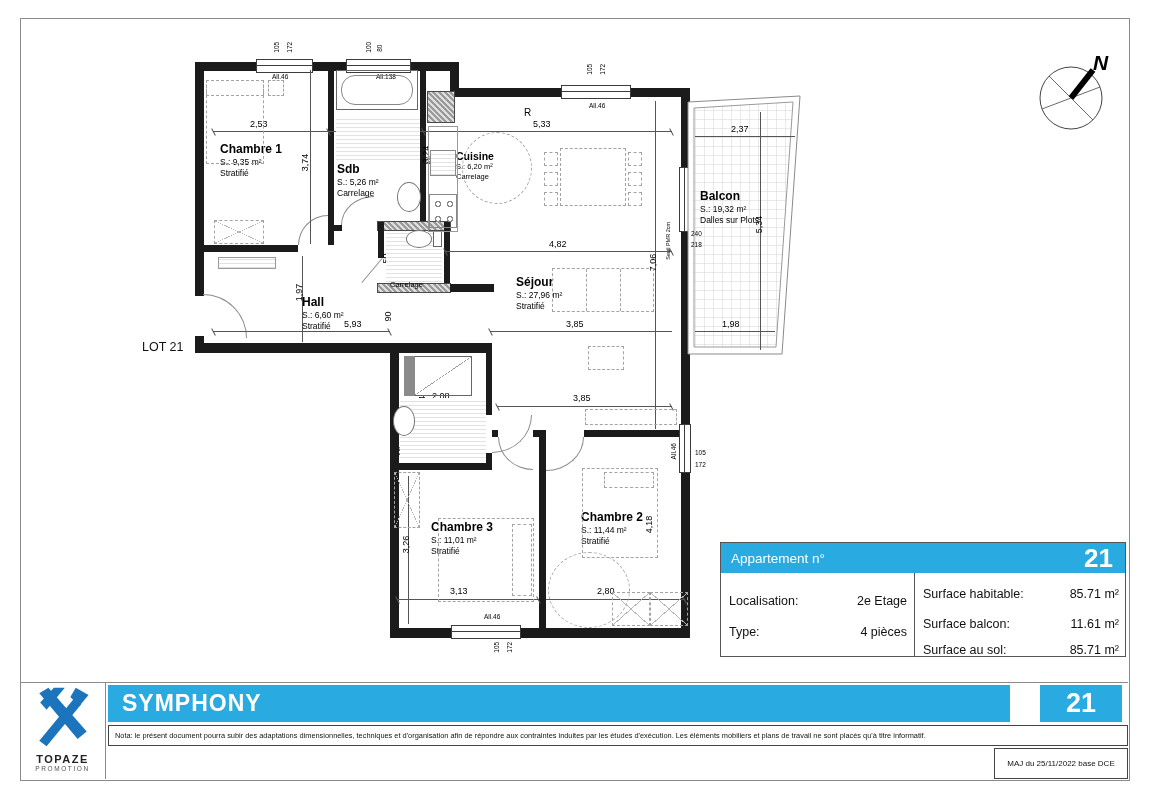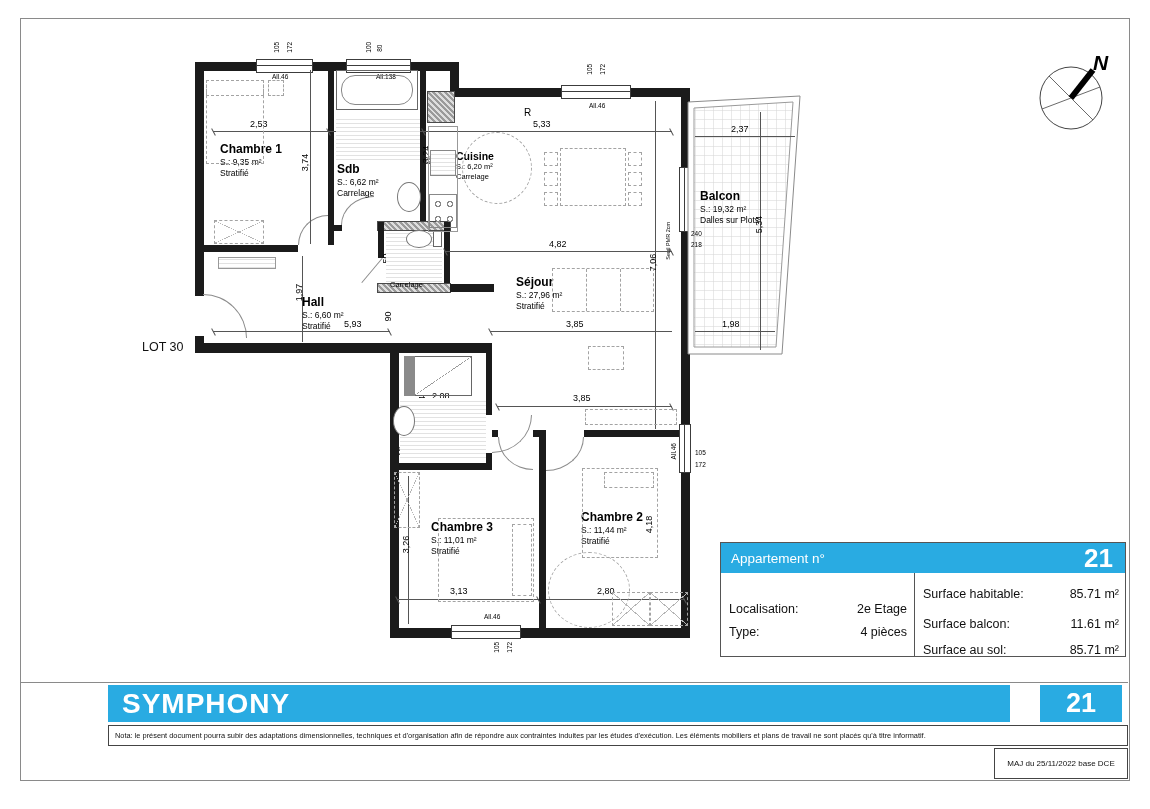--- a/index.html
+++ b/index.html
@@ -49,21 +49,21 @@
   .itable .coldiv{position:absolute;left:193px;top:30px;bottom:0;width:1px;background:#555;}
   .irow{position:absolute;font-size:12.5px;color:#111;}
   .irow .lab{position:absolute;left:0;top:0;}
   .irow .val{position:absolute;right:0;top:0;text-align:right;}
   
   .f-divider{position:absolute;left:20px;top:682px;width:1108px;height:1px;background:#8a8a8a;}
   .logocell{position:absolute;left:20px;top:682px;width:86px;height:97px;border-right:1px solid #8a8a8a;box-sizing:border-box;text-align:center;}
   .logoname{font-size:11px;font-weight:bold;letter-spacing:1.5px;color:#222;margin-top:1px;}
   .logosub{font-size:6.5px;letter-spacing:1.6px;color:#555;}
   .cyanbar{position:absolute;left:108px;top:685px;width:902px;height:37px;display:flex;align-items:center;}
-  .cyanbar .proj{font-size:28px;font-weight:bold;color:#fff;letter-spacing:1px;padding-left:14px;}
+  .cyanbar .proj{font-size:23px;font-weight:bold;color:#fff;letter-spacing:1px;padding-left:14px;}
   .cyanbar .addr{position:absolute;left:0;right:0;text-align:center;color:#fff;font-size:15px;}
   .numbox{position:absolute;left:1040px;top:685px;width:82px;height:37px;display:flex;align-items:center;justify-content:center;color:#fff;font-size:27px;font-weight:bold;}
   .notacell{position:absolute;left:108px;top:725px;width:1020px;height:21px;border:1px solid #444;box-sizing:border-box;display:flex;align-items:center;padding-left:6px;font-size:7.4px;color:#111;}
   .addrcell{position:absolute;left:108px;top:748px;width:886px;height:31px;border:1px solid #444;box-sizing:border-box;display:flex;align-items:center;padding-left:8px;font-size:12px;color:#111;}
   .majcell{position:absolute;left:994px;top:748px;width:134px;height:31px;border:1px solid #444;box-sizing:border-box;display:flex;align-items:center;justify-content:center;font-size:8px;color:#111;}
 </style>
 </head>
 <body>
 
 <div class="page">
@@ -202,30 +202,30 @@
   <div class="dim t6" style="left:695px;top:462px">172</div>
   <div class="dim t6" style="left:484px;top:614px">All.46</div>
   <div class="dim rot t6" style="left:492px;top:644px">105</div>
   <div class="dim rot t6" style="left:505px;top:644px">172</div>
 
   <div class="dim" style="left:524px;top:108px;font-size:10px">R</div>
   <div class="dim rot" style="left:407px;top:200px;font-size:8px">ML</div>
   <div class="dim rot" style="left:396px;top:446px;font-size:8px">ML</div>
   <div class="dim rot t5" style="left:425px;top:158px">EV</div>
   <div class="dim rot t5" style="left:650px;top:238px">Seuil PMR 2cm</div>
-  <div class="lot" style="left:142px;top:340px">LOT 30</div>
+  <div class="lot" style="left:142px;top:340px">LOT 21</div>
 
   <div class="room" style="left:220px;top:143px">
     <b>Chambre 1</b>
     <span>S.: 9,35 m²</span>
     <span>Stratifié</span>
   </div>
   <div class="room" style="left:337px;top:163px">
     <b>Sdb</b>
-    <span>S.: 6,62 m²</span>
+    <span>S.: 5,26 m²</span>
     <span>Carrelage</span>
   </div>
   <div class="room sm" style="left:456px;top:150px">
     <b>Cuisine</b>
     <span>S.: 6,20 m²</span>
     <span>Carrelage</span>
   </div>
   <div class="room" style="left:516px;top:276px">
     <b>Séjour</b>
     <span>S.: 27,96 m²</span>
@@ -303,21 +303,21 @@
   <div class="dash" style="left:548px;top:552px;width:82px;height:76px;border-radius:50%"></div>
   <div class="xbox" style="left:612px;top:592px;width:38px;height:34px"></div>
   <div class="xbox" style="left:650px;top:592px;width:38px;height:34px"></div>
 
   <div class="itable">
     <div class="hd" style="background:#29abe2">
       <div class="t">Appartement n°</div>
       <div class="n">21</div>
     </div>
     <div class="coldiv"></div>
-    <div class="irow" style="left:8px;top:59px;width:178px;height:16px">
+    <div class="irow" style="left:8px;top:51px;width:178px;height:16px">
       <span class="lab">Localisation:</span>
       <span class="val">2e Etage</span>
     </div>
     <div class="irow" style="left:8px;top:82px;width:178px;height:16px">
       <span class="lab">Type:</span>
       <span class="val">4 pièces</span>
     </div>
     <div class="irow" style="left:202px;top:44px;width:196px;height:16px">
       <span class="lab">Surface habitable:</span>
       <span class="val">85.71 m²</span>
@@ -326,19 +326,31 @@
       <span class="lab">Surface balcon:</span>
       <span class="val">11.61 m²</span>
     </div>
     <div class="irow" style="left:202px;top:100px;width:196px;height:16px">
       <span class="lab">Surface au sol:</span>
       <span class="val">85.71 m²</span>
     </div>
   </div>
 
   <div class="f-divider"></div>
+  <div class="logocell">
+    <svg width="56" height="62" viewBox="0 0 60 68" style="margin-top:4px">
+      <g fill="#1c75bc">
+        <polygon points="4,60 42,14 50,20 12,66"></polygon>
+        <polygon points="44,2 58,10 48,22 38,12"></polygon>
+        <polygon points="20,2 32,2 12,26 5,18"></polygon>
+        <polygon points="4,8 14,2 56,50 46,58"></polygon>
+      </g>
+    </svg>
+    <div class="logoname">TOPAZE</div>
+    <div class="logosub">PROMOTION</div>
+  </div>
   <div class="cyanbar" style="background:#29abe2">
     <div class="proj" style="position:relative">SYMPHONY</div>
   </div>
   <div class="numbox" style="background:#29abe2">21</div>
   <div class="notacell">Nota: le présent document pourra subir des adaptations dimensionnelles, techniques et d'organisation afin de répondre aux contraintes induites par les études d'exécution. Les éléments mobiliers et plans de travail ne sont placés qu'à titre informatif.</div>
   <div class="majcell">MAJ du 25/11/2022 base DCE</div>
 </div>
 
 </body></html>

